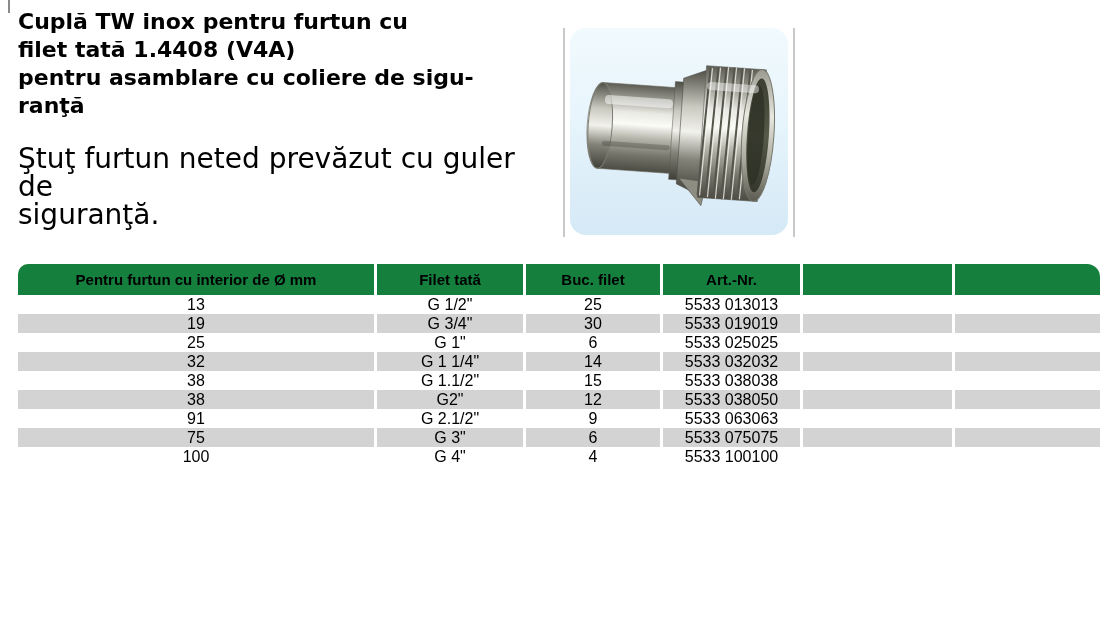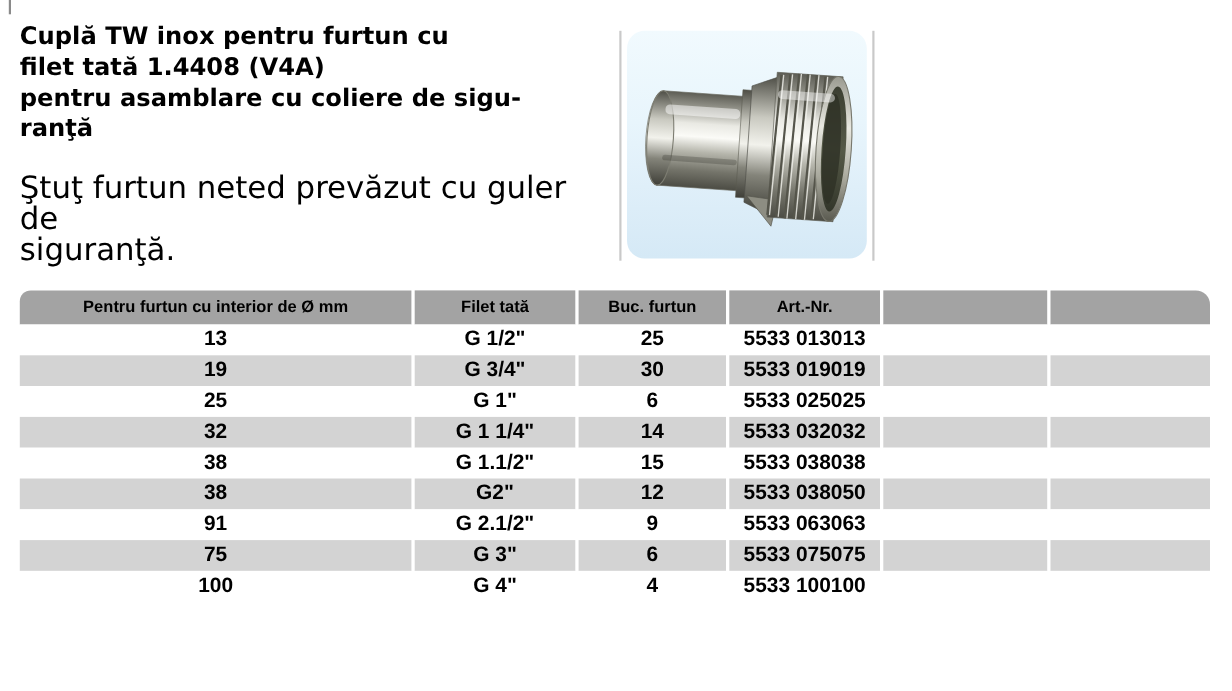--- a/index.html
+++ b/index.html
@@ -2,43 +2,43 @@
 <html><head>
 <meta charset="utf-8">
 <style>
   html,body{margin:0;padding:0;background:#fff;}
   body{width:1120px;height:628px;position:relative;overflow:hidden;
        font-family:"DejaVu Sans","Liberation Sans",sans-serif;color:#000;}
 
   .top-left-tick{position:absolute;left:8px;top:0;width:2px;height:13px;background:#8a8a8a;}
 
   
-  .text-block{position:absolute;left:18px;top:20px;width:540px;}
+  .text-block{position:absolute;left:18px;top:8px;width:540px;}
   .title{font-weight:bold;font-size:22px;line-height:28px;margin:0;}
   .subtitle{font-size:22px;line-height:28px;margin:0;font-weight:bold;}
   .desc{font-size:28px;line-height:28px;margin:25px 0 0 0;}
 
   
   .img-col-line{position:absolute;top:28px;width:2px;height:209px;background:#c9c9c9;}
   .img-col-line.left{left:563px;}
   .img-col-line.right{left:793px;}
   .img-panel{position:absolute;left:570px;top:28px;width:218px;height:207px;
              border-radius:16px;
              background:linear-gradient(180deg,#f1fafe 0%,#e8f5fc 40%,#dcedf8 78%,#d5e9f6 100%);}
   .img-panel svg{display:block;}
 
   
   .table-wrap{position:absolute;left:15px;top:264px;}
   table{border-collapse:separate;border-spacing:3px 0;table-layout:fixed;}
   th,td{padding:0;text-align:center;vertical-align:middle;overflow:hidden;white-space:nowrap;
         font-family:"Liberation Sans",sans-serif;}
-  th{background:#a3a3a3;height:31px;font-size:15px;font-weight:bold;}
+  th{background:#15803d;height:31px;font-size:15px;font-weight:bold;}
   th.c1{border-top-left-radius:10px;}
   th.c6{border-top-right-radius:13px;}
-  td{height:28px;font-size:19px;font-weight:bold;}
+  td{height:19px;font-size:16px;font-weight:normal;}
   tbody tr:nth-child(odd) td{background:#ffffff;}
   tbody tr:nth-child(even) td{background:#d3d3d3;}
 </style>
 </head>
 <body>
 
 <div class="top-left-tick"></div>
 
 <div class="text-block">
   <h1 class="title">
@@ -135,21 +135,21 @@
         <col style="width:146px">
         <col style="width:134px">
       <col style="width:137px">
         <col style="width:149px">
         <col style="width:145px">
     </colgroup>
     <thead>
       <tr>
         <th class="c1">Pentru furtun cu interior de Ø mm</th>
         <th class="c2">Filet tată</th>
-        <th class="c3">Buc. furtun</th>
+        <th class="c3">Buc. filet</th>
         <th class="c4">Art.-Nr.</th>
         <th class="c5"></th>
         <th class="c6"></th>
       </tr>
     </thead>
     <tbody>
       <tr>
         <td>13</td>
         <td>G 1/2"</td>
         <td>25</td>

